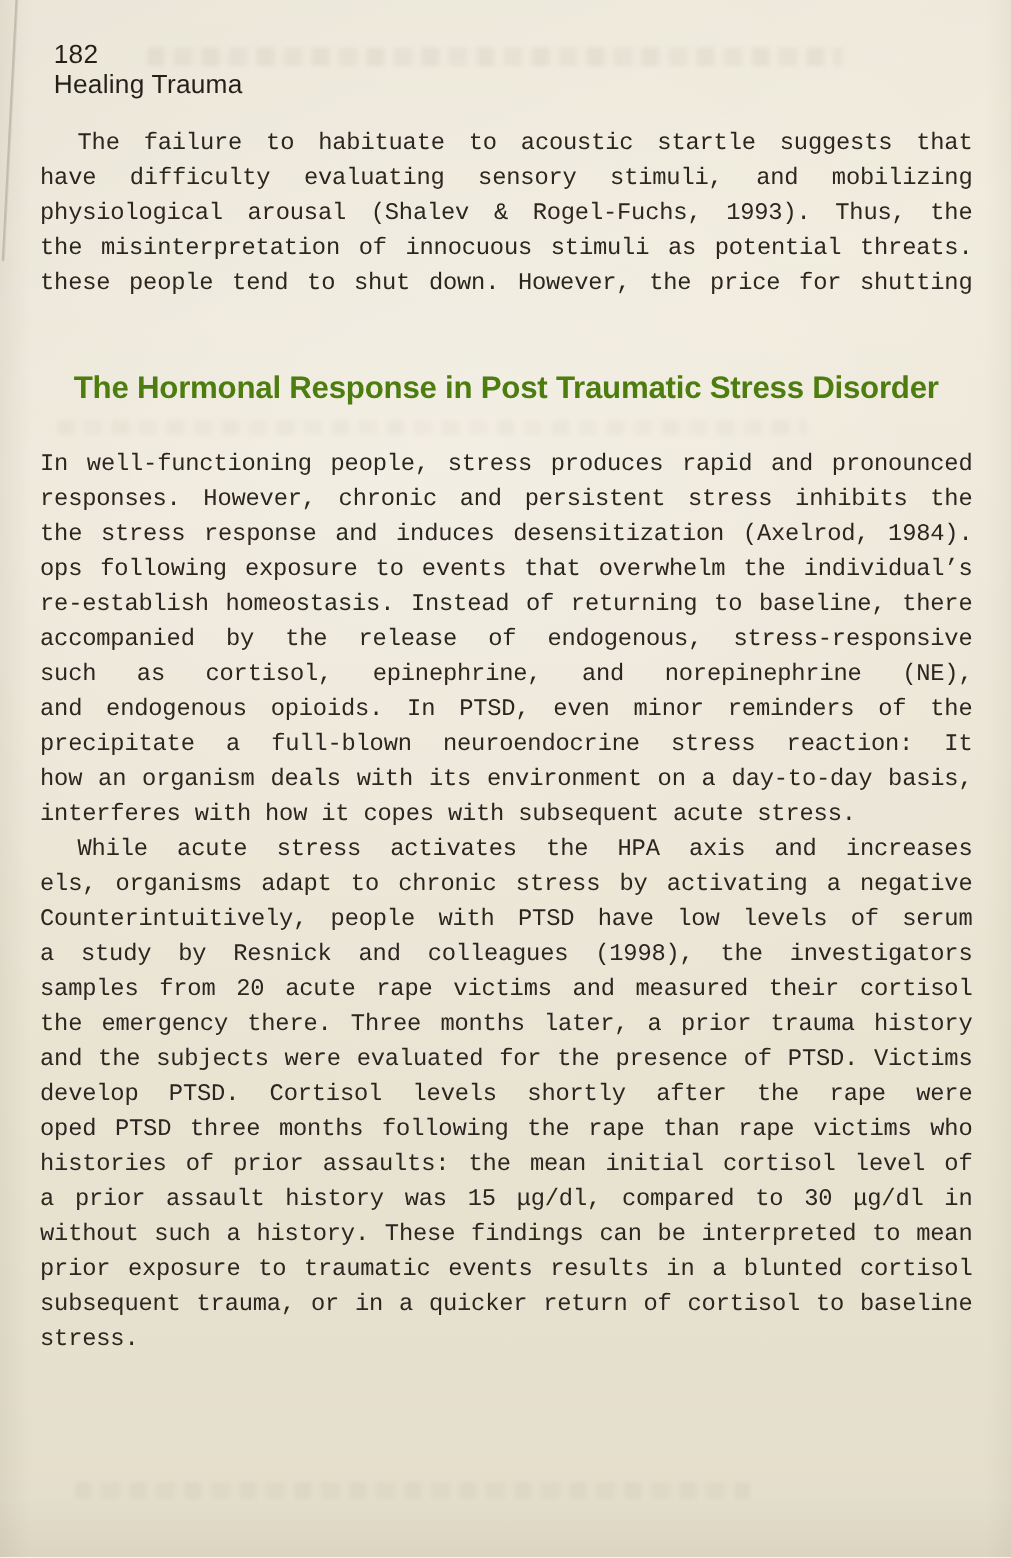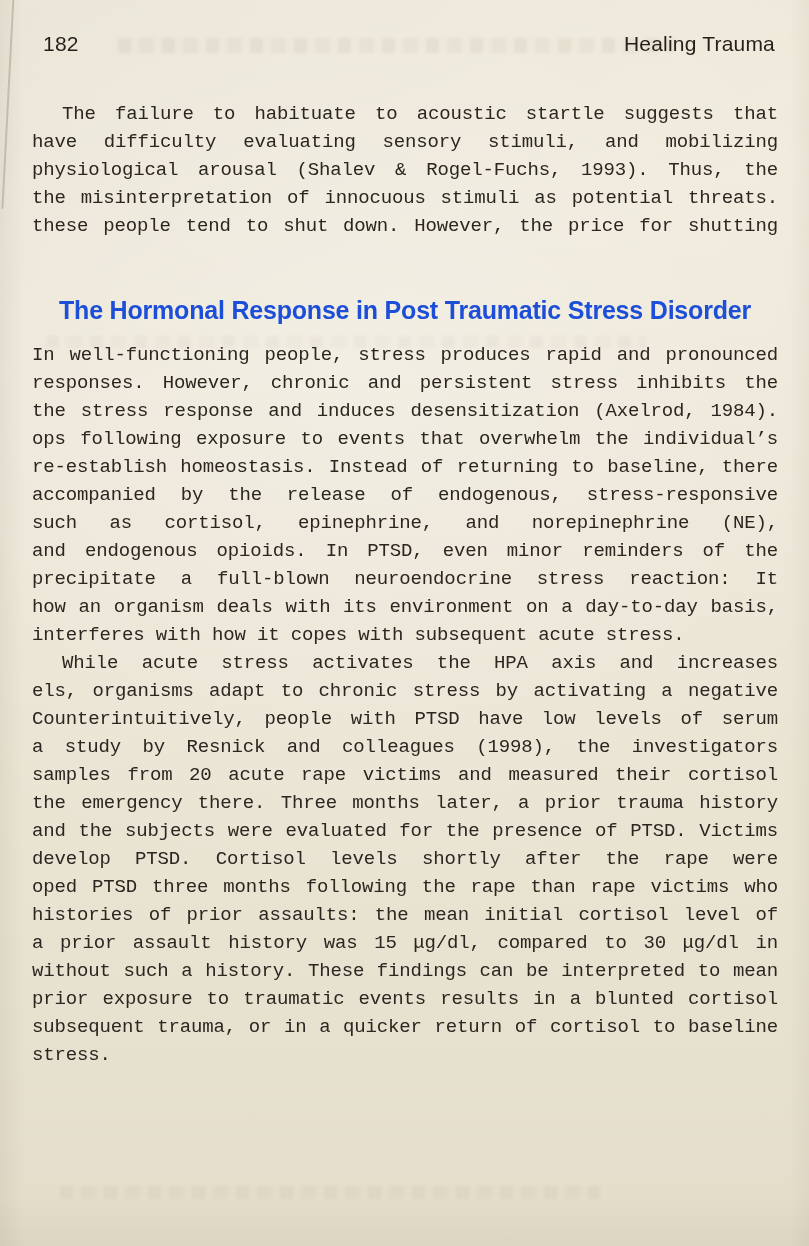--- a/index.html
+++ b/index.html
@@ -33,37 +33,37 @@
       rgba(125,118,96,0.12) 21px 36px, rgba(125,118,96,0.02) 36px 44px);
   }
   .ghost.g1{top:38px;left:118px;width:556px;}
   .ghost.g2{top:336px;left:46px;width:600px;height:12px;opacity:0.35;}
   .ghost.g3{top:1186px;left:60px;width:540px;height:13px;opacity:0.45;}
 
   .header{
     position:absolute;top:32px;left:43px;right:34px;
     display:flex;justify-content:space-between;align-items:baseline;
     font-family:"Liberation Sans", sans-serif;
-    font-size:21px;letter-spacing:0.2px;color:#241f19;
+    font-size:21px;letter-spacing:0.2px;color:#241f19;flex-direction:column;
   }
   main{
     position:absolute;left:32px;top:100px;width:746px;
   }
   .para{margin:0;}
   .line{
     height:28px;line-height:28px;font-size:19px;letter-spacing:-0.15px;
     text-align:justify;text-align-last:justify;
     white-space:normal;overflow:hidden;font-family:Liberation Mono, monospace;
   }
   .line.last{text-align-last:left;}
   .line.ind{text-indent:30px;}
   .heading{
-    margin:52px 0 13px 0;height:36px;line-height:36px;
+    margin:52px 0 29px 0;height:36px;line-height:36px;
     font-family:"Liberation Sans", sans-serif;font-weight:600;
-    font-size:25px;letter-spacing:-0.2px;text-align:center;color:#1d4ed8;
+    font-size:25px;letter-spacing:-0.2px;text-align:center;color:#4d7c0f;
   }
 </style>
 </head>
 <body>
 
 <div class="page"></div>
 <div class="vignette"></div>
 <div class="scratch"></div>
 <div class="ghost g1"></div>
 <div class="ghost g2"></div>

